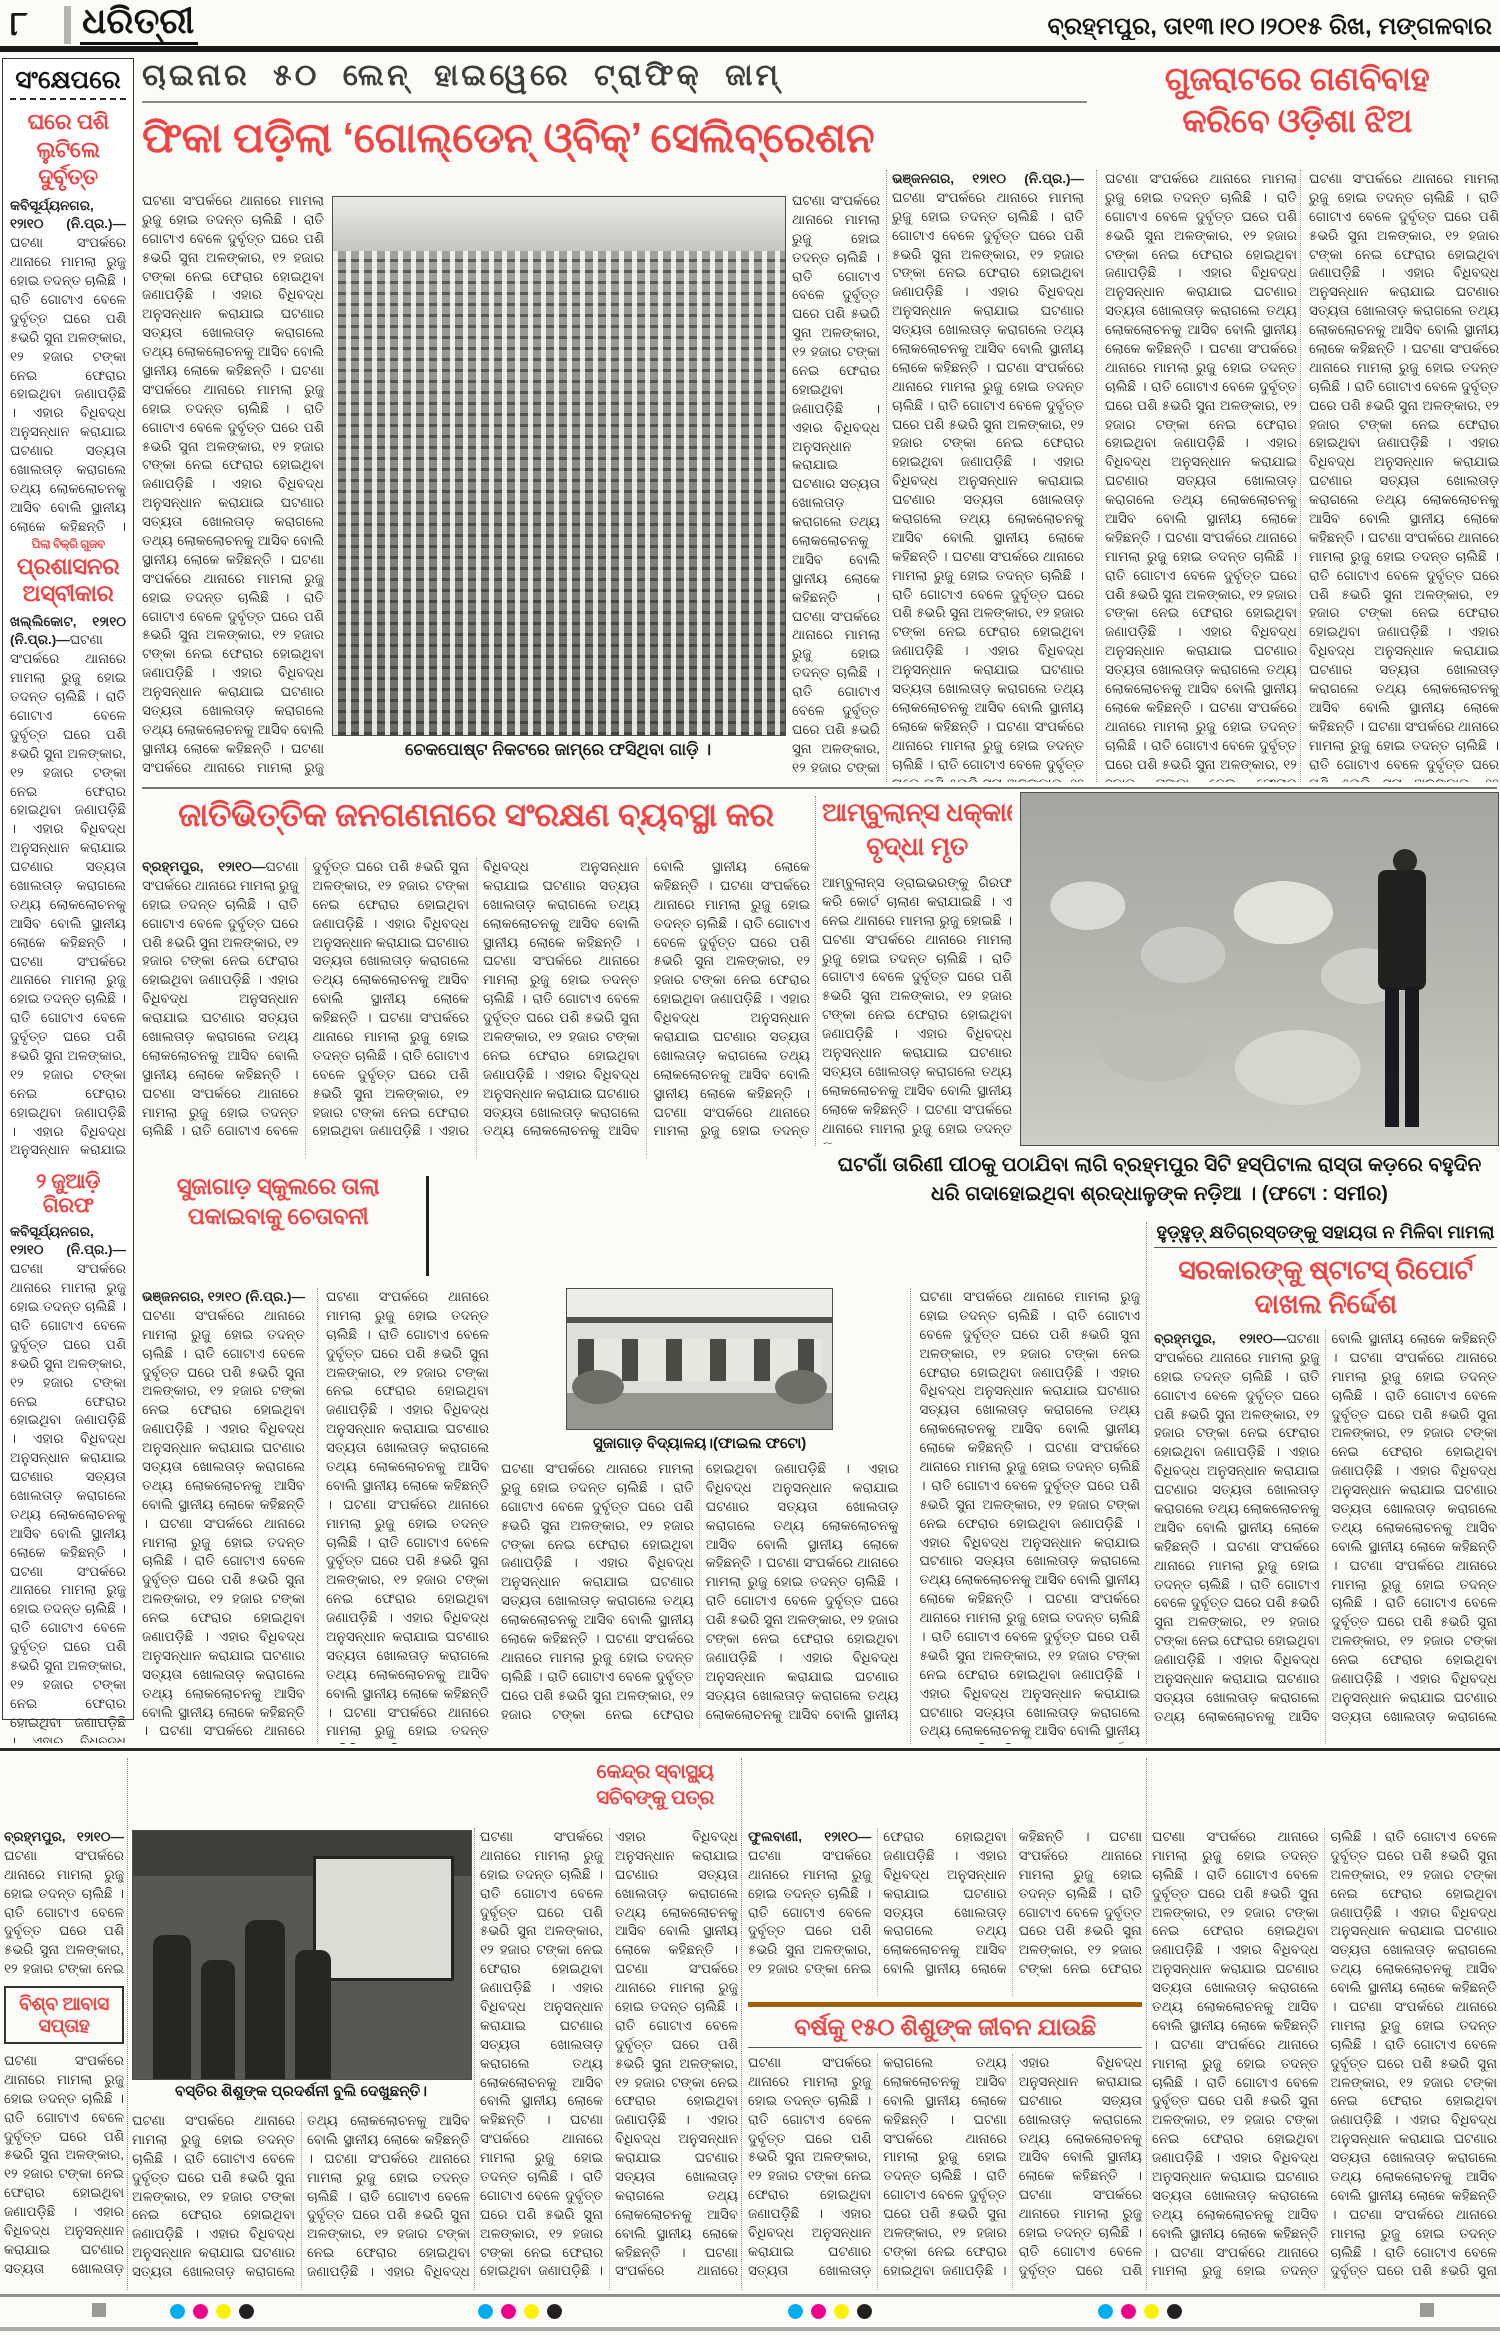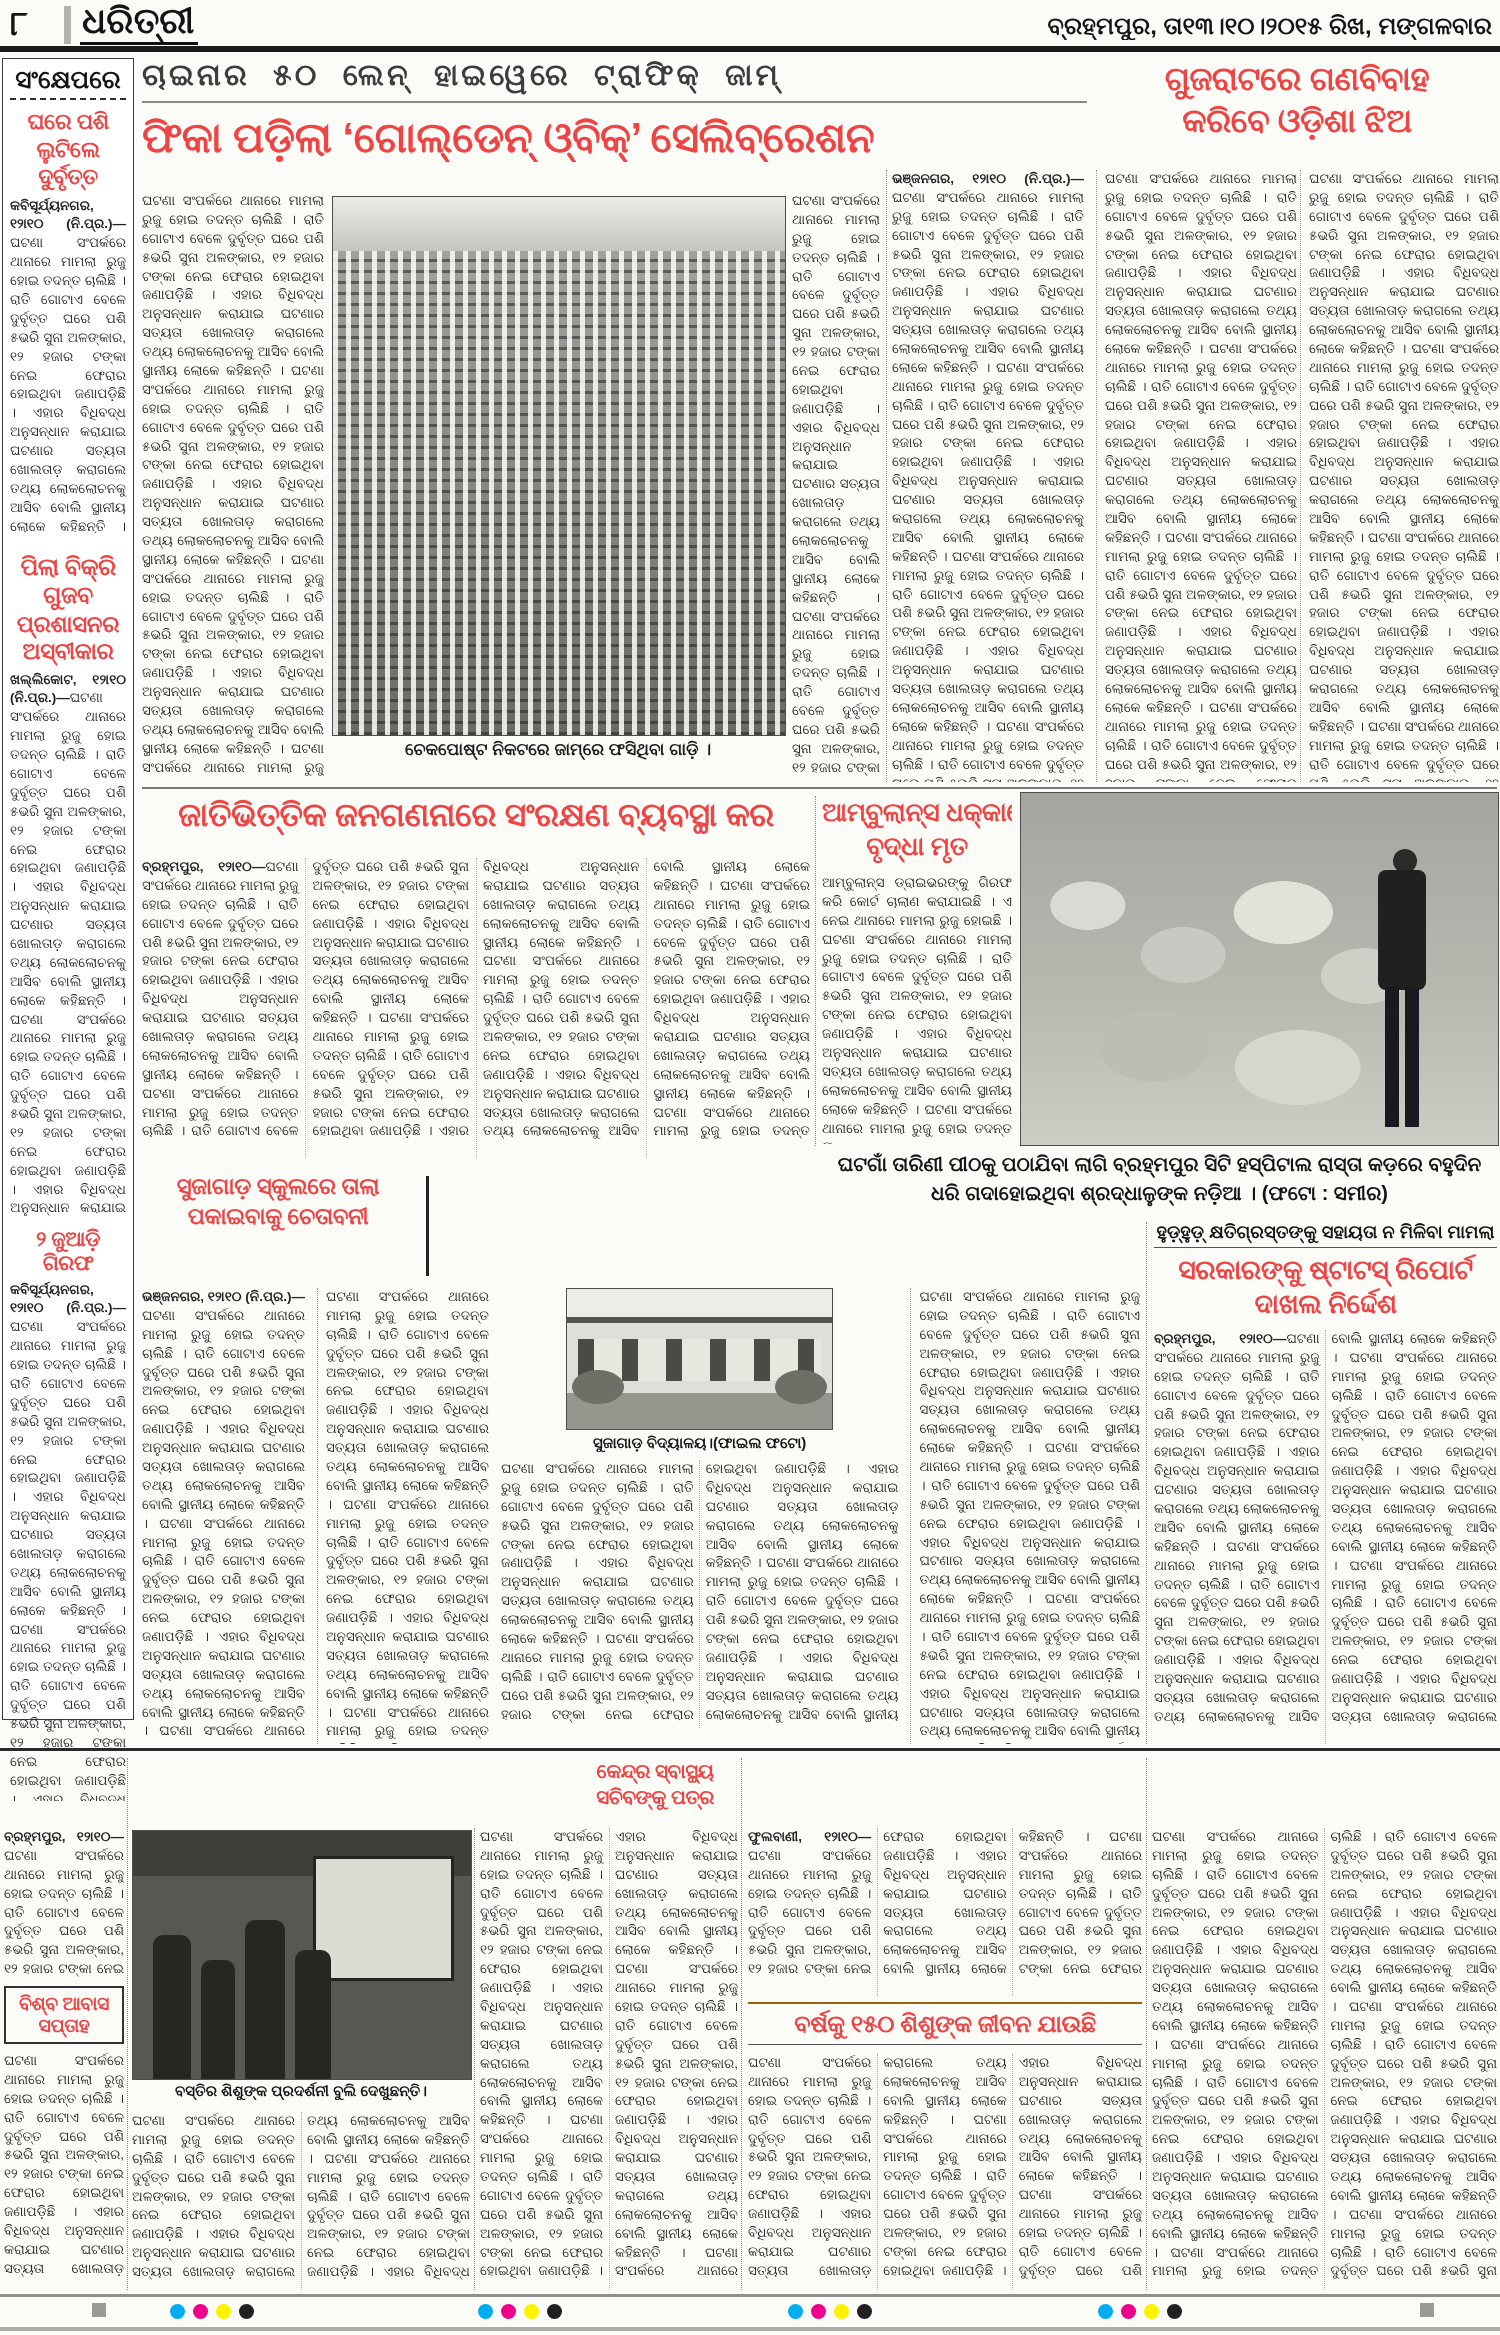--- a/index.html
+++ b/index.html
@@ -70,21 +70,21 @@
   <div class="abs hrule" style="left:0;top:46px;width:1500px;height:6px;background:#1a1a1a;"></div>
 
   <div class="abs sidebox" style="left:2px;top:58px;width:132px;height:1662px;">
     <div class="ctr" style="font-size:25px;font-weight:bold;">ସଂକ୍ଷେପରେ</div>
     <div class="squig"></div>
     <div class="ctr hl" style="font-size:22px;line-height:1.25;margin:4px 0 6px 0;">
       <div>ଘରେ ପଶି</div>
       <div>ଲୁଟିଲେ ଦୁର୍ବୃତ୍ତ</div>
     </div>
     <p class="fill-text" style="height:336px;"><b class="dl">କବିସୂର୍ଯ୍ୟନଗର, ୧୨ା୧୦ (ନି.ପ୍ର.)—</b><span>ଘଟଣା ସଂପର୍କରେ ଥାନାରେ ମାମଲା ରୁଜୁ ହୋଇ ତଦନ୍ତ ଚାଲିଛି । ରାତି ଗୋଟାଏ ବେଳେ ଦୁର୍ବୃତ୍ତ ଘରେ ପଶି ୫ଭରି ସୁନା ଅଳଙ୍କାର, ୧୨ ହଜାର ଟଙ୍କା ନେଇ ଫେରାର ହୋଇଥିବା ଜଣାପଡ଼ିଛି । ଏହାର ବିଧିବଦ୍ଧ ଅନୁସନ୍ଧାନ କରାଯାଇ ଘଟଣାର ସତ୍ୟତା ଖୋଲତାଡ଼ କରାଗଲେ ତଥ୍ୟ ଲୋକଲୋଚନକୁ ଆସିବ ବୋଲି ସ୍ଥାନୀୟ ଲୋକେ କହିଛନ୍ତି । ଘଟଣା ସଂପର୍କରେ ଥାନାରେ ମାମଲା ରୁଜୁ ହୋଇ ତଦନ୍ତ ଚାଲିଛି । ରାତି ଗୋଟାଏ ବେଳେ ଦୁର୍ବୃତ୍ତ ଘରେ ପଶି ୫ଭରି ସୁନା ଅଳଙ୍କାର, ୧୨ ହଜାର ଟଙ୍କା ନେଇ ଫେରାର ହୋଇଥିବା ଜଣାପଡ଼ିଛି । ଏହାର ବିଧିବଦ୍ଧ ଅନୁସନ୍ଧାନ କରାଯାଇ ଘଟଣାର ସତ୍ୟତା ଖୋଲତାଡ଼ କରାଗଲେ ତଥ୍ୟ ଲୋକଲୋଚନକୁ ଆସିବ ବୋଲି ସ୍ଥାନୀୟ ଲୋକେ କହିଛନ୍ତି । ଘଟଣା ସଂପର୍କରେ ଥାନାରେ ମାମଲା ରୁଜୁ ହୋଇ ତଦନ୍ତ ଚାଲିଛି । ରାତି ଗୋଟାଏ ବେଳେ ଦୁର୍ବୃତ୍ତ ଘରେ ପଶି ୫ଭରି ସୁନା ଅଳଙ୍କାର, ୧୨ ହ</span></p>
-    <div class="ctr hl" style="font-size:24px;margin-top:20px;">ପିଲା ବିକ୍ରି ଗୁଜବ</div>
+    <div class="ctr hl" style="font-size:12px;margin-top:4px;">ପିଲା ବିକ୍ରି ଗୁଜବ</div>
     <div class="ctr hl" style="font-size:23px;margin:2px 0 6px 0;">ପ୍ରଶାସନର ଅସ୍ବୀକାର</div>
     <p class="fill-text" style="height:548px;"><b class="dl">ଖଲ୍ଲିକୋଟ, ୧୨ା୧୦ (ନି.ପ୍ର.)—</b><span>ଘଟଣା ସଂପର୍କରେ ଥାନାରେ ମାମଲା ରୁଜୁ ହୋଇ ତଦନ୍ତ ଚାଲିଛି । ରାତି ଗୋଟାଏ ବେଳେ ଦୁର୍ବୃତ୍ତ ଘରେ ପଶି ୫ଭରି ସୁନା ଅଳଙ୍କାର, ୧୨ ହଜାର ଟଙ୍କା ନେଇ ଫେରାର ହୋଇଥିବା ଜଣାପଡ଼ିଛି । ଏହାର ବିଧିବଦ୍ଧ ଅନୁସନ୍ଧାନ କରାଯାଇ ଘଟଣାର ସତ୍ୟତା ଖୋଲତାଡ଼ କରାଗଲେ ତଥ୍ୟ ଲୋକଲୋଚନକୁ ଆସିବ ବୋଲି ସ୍ଥାନୀୟ ଲୋକେ କହିଛନ୍ତି । ଘଟଣା ସଂପର୍କରେ ଥାନାରେ ମାମଲା ରୁଜୁ ହୋଇ ତଦନ୍ତ ଚାଲିଛି । ରାତି ଗୋଟାଏ ବେଳେ ଦୁର୍ବୃତ୍ତ ଘରେ ପଶି ୫ଭରି ସୁନା ଅଳଙ୍କାର, ୧୨ ହଜାର ଟଙ୍କା ନେଇ ଫେରାର ହୋଇଥିବା ଜଣାପଡ଼ିଛି । ଏହାର ବିଧିବଦ୍ଧ ଅନୁସନ୍ଧାନ କରାଯାଇ ଘଟଣାର ସତ୍ୟତା ଖୋଲତାଡ଼ କରାଗଲେ ତଥ୍ୟ ଲୋକଲୋଚନକୁ ଆସିବ ବୋଲି ସ୍ଥାନୀୟ ଲୋକେ କହିଛନ୍ତି । ଘଟଣା ସଂପର୍କରେ ଥାନାରେ ମାମଲା ରୁଜୁ ହୋଇ ତଦନ୍ତ ଚାଲିଛି । ରାତି ଗୋଟାଏ ବେଳେ ଦୁର୍ବୃତ୍ତ ଘରେ ପଶି ୫ଭରି ସୁନା ଅଳଙ୍କାର, ୧୨ ହଜାର ଟଙ୍କା ନେଇ ଫେରାର ହୋଇଥିବା ଜଣାପଡ଼ିଛି । ଏହାର ବିଧିବଦ୍ଧ ଅନୁସନ୍ଧାନ କରାଯାଇ ଘଟଣାର ସତ୍ୟତା ଖୋଲତାଡ଼ କରାଗଲେ ତଥ୍ୟ ଲୋକଲୋଚନକୁ ଆସିବ ବୋଲି ସ୍ଥାନୀୟ ଲୋକେ କହିଛନ୍ତି । ଘଟଣା ସଂପର୍କରେ ଥାନାରେ ମାମଲା ରୁଜୁ ହୋଇ ତଦନ୍ତ ଚାଲିଛି । ରାତି ଗୋଟାଏ ବେଳେ ଦୁର୍ବୃତ୍ତ ଘରେ ପଶି ୫ଭରି ସୁନା ଅଳଙ୍କାର, ୧୨ ହଜାର ଟଙ୍କା ନେଇ ଫେରାର ହୋଇଥିବା ଜଣାପଡ଼ିଛି । ଏହାର ବିଧିବଦ୍ଧ ଅନୁସନ୍ଧାନ କରାଯାଇ ଘଟଣାର ସତ୍ୟତା ଖୋଲତାଡ଼ କରାଗଲେ ତଥ୍ୟ ଲୋକଲୋଚନକୁ ଆସିବ ବୋଲି ସ୍ଥାନୀୟ ଲୋକେ କହିଛନ୍ତି । ଘଟଣା ସଂପର୍କରେ ଥାନାରେ ମାମଲା ରୁଜୁ ହୋଇ </span></p>
     <div class="ctr hl" style="font-size:21px;margin:8px 0 6px 0;">୨ ଜୁଆଡ଼ି ଗିରଫ</div>
     <p class="fill-text" style="height:520px;"><b class="dl">କବିସୂର୍ଯ୍ୟନଗର, ୧୨ା୧୦ (ନି.ପ୍ର.)—</b><span>ଘଟଣା ସଂପର୍କରେ ଥାନାରେ ମାମଲା ରୁଜୁ ହୋଇ ତଦନ୍ତ ଚାଲିଛି । ରାତି ଗୋଟାଏ ବେଳେ ଦୁର୍ବୃତ୍ତ ଘରେ ପଶି ୫ଭରି ସୁନା ଅଳଙ୍କାର, ୧୨ ହଜାର ଟଙ୍କା ନେଇ ଫେରାର ହୋଇଥିବା ଜଣାପଡ଼ିଛି । ଏହାର ବିଧିବଦ୍ଧ ଅନୁସନ୍ଧାନ କରାଯାଇ ଘଟଣାର ସତ୍ୟତା ଖୋଲତାଡ଼ କରାଗଲେ ତଥ୍ୟ ଲୋକଲୋଚନକୁ ଆସିବ ବୋଲି ସ୍ଥାନୀୟ ଲୋକେ କହିଛନ୍ତି । ଘଟଣା ସଂପର୍କରେ ଥାନାରେ ମାମଲା ରୁଜୁ ହୋଇ ତଦନ୍ତ ଚାଲିଛି । ରାତି ଗୋଟାଏ ବେଳେ ଦୁର୍ବୃତ୍ତ ଘରେ ପଶି ୫ଭରି ସୁନା ଅଳଙ୍କାର, ୧୨ ହଜାର ଟଙ୍କା ନେଇ ଫେରାର ହୋଇଥିବା ଜଣାପଡ଼ିଛି । ଏହାର ବିଧିବଦ୍ଧ ଅନୁସନ୍ଧାନ କରାଯାଇ ଘଟଣାର ସତ୍ୟତା ଖୋଲତାଡ଼ କରାଗଲେ ତଥ୍ୟ ଲୋକଲୋଚନକୁ ଆସିବ ବୋଲି ସ୍ଥାନୀୟ ଲୋକେ କହିଛନ୍ତି । ଘଟଣା ସଂପର୍କରେ ଥାନାରେ ମାମଲା ରୁଜୁ ହୋଇ ତଦନ୍ତ ଚାଲିଛି । ରାତି ଗୋଟାଏ ବେଳେ ଦୁର୍ବୃତ୍ତ ଘରେ ପଶି ୫ଭରି ସୁନା ଅଳଙ୍କାର, ୧୨ ହଜାର ଟଙ୍କା ନେଇ ଫେରାର ହୋଇଥିବା ଜଣାପଡ଼ିଛି । ଏହାର ବିଧିବଦ୍ଧ ଅନୁସନ୍ଧାନ କରାଯାଇ ଘଟଣାର ସତ୍ୟତା ଖୋଲତାଡ଼ କରାଗଲେ ତଥ୍ୟ ଲୋକଲୋଚନକୁ ଆସିବ ବୋଲି ସ୍ଥାନୀୟ ଲୋକେ କହିଛନ୍ତି । ଘଟଣା ସଂପର୍କରେ ଥାନାରେ ମାମଲା ରୁଜୁ ହୋଇ ତଦନ୍ତ ଚାଲିଛି । ରାତି ଗୋଟାଏ ବେଳେ ଦୁର୍ବୃତ୍ତ ଘରେ ପଶି ୫ଭରି ସୁନା ଅଳଙ୍କାର, ୧୨ ହଜାର ଟଙ୍କା ନେଇ ଫେରାର ହୋଇଥିବା ଜଣାପଡ଼ିଛି । ଏହାର ବିଧିବଦ୍ଧ ଅନୁସନ୍ଧାନ କରାଯାଇ ଘଟଣାର ସତ୍ୟତା ଖୋଲତାଡ଼ କରାଗଲେ ତଥ୍ୟ ଲୋକଲୋଚନକୁ ଆସିବ ବୋଲି </span></p>
   </div>
 
   <div class="abs nw kicker" style="left:142px;top:58px;width:945px;font-size:30px;letter-spacing:3px;word-spacing:12px;border-bottom:2px solid #8a8a8a;padding-bottom:8px;">ଚାଇନାର ୫୦ ଲେନ୍ ହାଇୱେରେ ଟ୍ରାଫିକ୍ ଜାମ୍</div>
   <div class="abs nw ctr hl" style="left:142px;top:114px;width:740px;font-size:42px;">ଫିକା ପଡ଼ିଲା ‘ଗୋଲ୍‌ଡେନ୍ ଓ୍ବିକ୍’ ସେଲିବ୍ରେଶନ ମଜା</div>
 
   <p class="fill-text abs" style="left:142px;top:192px;width:182px;height:586px;"><span>ଘଟଣା ସଂପର୍କରେ ଥାନାରେ ମାମଲା ରୁଜୁ ହୋଇ ତଦନ୍ତ ଚାଲିଛି । ରାତି ଗୋଟାଏ ବେଳେ ଦୁର୍ବୃତ୍ତ ଘରେ ପଶି ୫ଭରି ସୁନା ଅଳଙ୍କାର, ୧୨ ହଜାର ଟଙ୍କା ନେଇ ଫେରାର ହୋଇଥିବା ଜଣାପଡ଼ିଛି । ଏହାର ବିଧିବଦ୍ଧ ଅନୁସନ୍ଧାନ କରାଯାଇ ଘଟଣାର ସତ୍ୟତା ଖୋଲତାଡ଼ କରାଗଲେ ତଥ୍ୟ ଲୋକଲୋଚନକୁ ଆସିବ ବୋଲି ସ୍ଥାନୀୟ ଲୋକେ କହିଛନ୍ତି । ଘଟଣା ସଂପର୍କରେ ଥାନାରେ ମାମଲା ରୁଜୁ ହୋଇ ତଦନ୍ତ ଚାଲିଛି । ରାତି ଗୋଟାଏ ବେଳେ ଦୁର୍ବୃତ୍ତ ଘରେ ପଶି ୫ଭରି ସୁନା ଅଳଙ୍କାର, ୧୨ ହଜାର ଟଙ୍କା ନେଇ ଫେରାର ହୋଇଥିବା ଜଣାପଡ଼ିଛି । ଏହାର ବିଧିବଦ୍ଧ ଅନୁସନ୍ଧାନ କରାଯାଇ ଘଟଣାର ସତ୍ୟତା ଖୋଲତାଡ଼ କରାଗଲେ ତଥ୍ୟ ଲୋକଲୋଚନକୁ ଆସିବ ବୋଲି ସ୍ଥାନୀୟ ଲୋକେ କହିଛନ୍ତି । ଘଟଣା ସଂପର୍କରେ ଥାନାରେ ମାମଲା ରୁଜୁ ହୋଇ ତଦନ୍ତ ଚାଲିଛି । ରାତି ଗୋଟାଏ ବେଳେ ଦୁର୍ବୃତ୍ତ ଘରେ ପଶି ୫ଭରି ସୁନା ଅଳଙ୍କାର, ୧୨ ହଜାର ଟଙ୍କା ନେଇ ଫେରାର ହୋଇଥିବା ଜଣାପଡ଼ିଛି । ଏହାର ବିଧିବଦ୍ଧ ଅନୁସନ୍ଧାନ କରାଯାଇ ଘଟଣାର ସତ୍ୟତା ଖୋଲତାଡ଼ କରାଗଲେ ତଥ୍ୟ ଲୋକଲୋଚନକୁ ଆସିବ ବୋଲି ସ୍ଥାନୀୟ ଲୋକେ କହିଛନ୍ତି । ଘଟଣା ସଂପର୍କରେ ଥାନାରେ ମାମଲା ରୁଜୁ ହୋଇ ତଦନ୍ତ ଚାଲିଛି । ରାତି ଗୋଟାଏ ବେଳେ ଦୁର୍ବୃତ୍ତ ଘରେ ପଶି ୫ଭରି ସୁନା ଅଳଙ୍କାର, ୧୨ ହଜାର </span></p>
@@ -177,21 +177,21 @@
   </div>
   <div class="abs ctr nw" style="left:132px;top:2082px;width:338px;font-size:15px;font-weight:bold;">ବସ୍ତିର ଶିଶୁଙ୍କ ପ୍ରଦର୍ଶନୀ ବୁଲି ଦେଖୁଛନ୍ତି।</div>
   <div class="abs cols2 fill-text" style="left:132px;top:2112px;width:338px;height:178px;"><span>ଘଟଣା ସଂପର୍କରେ ଥାନାରେ ମାମଲା ରୁଜୁ ହୋଇ ତଦନ୍ତ ଚାଲିଛି । ରାତି ଗୋଟାଏ ବେଳେ ଦୁର୍ବୃତ୍ତ ଘରେ ପଶି ୫ଭରି ସୁନା ଅଳଙ୍କାର, ୧୨ ହଜାର ଟଙ୍କା ନେଇ ଫେରାର ହୋଇଥିବା ଜଣାପଡ଼ିଛି । ଏହାର ବିଧିବଦ୍ଧ ଅନୁସନ୍ଧାନ କରାଯାଇ ଘଟଣାର ସତ୍ୟତା ଖୋଲତାଡ଼ କରାଗଲେ ତଥ୍ୟ ଲୋକଲୋଚନକୁ ଆସିବ ବୋଲି ସ୍ଥାନୀୟ ଲୋକେ କହିଛନ୍ତି । ଘଟଣା ସଂପର୍କରେ ଥାନାରେ ମାମଲା ରୁଜୁ ହୋଇ ତଦନ୍ତ ଚାଲିଛି । ରାତି ଗୋଟାଏ ବେଳେ ଦୁର୍ବୃତ୍ତ ଘରେ ପଶି ୫ଭରି ସୁନା ଅଳଙ୍କାର, ୧୨ ହଜାର ଟଙ୍କା ନେଇ ଫେରାର ହୋଇଥିବା ଜଣାପଡ଼ିଛି । ଏହାର ବିଧିବଦ୍ଧ ଅନୁସନ୍ଧାନ କରାଯାଇ ଘଟଣାର ସତ୍ୟତା ଖୋଲତାଡ଼ କରାଗଲେ ତଥ୍ୟ ଲୋକଲୋଚନକୁ ଆସିବ ବୋଲି ସ୍ଥାନୀୟ ଲୋକେ କହିଛନ୍ତି । ଘଟଣା ସଂପର୍କରେ ଥାନାରେ ମାମଲା ର</span></div>
 
   <div class="abs vdot" style="left:127px;top:1758px;height:532px;"></div>
   <div class="abs vdot" style="left:474px;top:1828px;height:462px;"></div>
   <div class="abs cols2 fill-text" style="left:480px;top:1828px;width:258px;height:462px;"><span>ଘଟଣା ସଂପର୍କରେ ଥାନାରେ ମାମଲା ରୁଜୁ ହୋଇ ତଦନ୍ତ ଚାଲିଛି । ରାତି ଗୋଟାଏ ବେଳେ ଦୁର୍ବୃତ୍ତ ଘରେ ପଶି ୫ଭରି ସୁନା ଅଳଙ୍କାର, ୧୨ ହଜାର ଟଙ୍କା ନେଇ ଫେରାର ହୋଇଥିବା ଜଣାପଡ଼ିଛି । ଏହାର ବିଧିବଦ୍ଧ ଅନୁସନ୍ଧାନ କରାଯାଇ ଘଟଣାର ସତ୍ୟତା ଖୋଲତାଡ଼ କରାଗଲେ ତଥ୍ୟ ଲୋକଲୋଚନକୁ ଆସିବ ବୋଲି ସ୍ଥାନୀୟ ଲୋକେ କହିଛନ୍ତି । ଘଟଣା ସଂପର୍କରେ ଥାନାରେ ମାମଲା ରୁଜୁ ହୋଇ ତଦନ୍ତ ଚାଲିଛି । ରାତି ଗୋଟାଏ ବେଳେ ଦୁର୍ବୃତ୍ତ ଘରେ ପଶି ୫ଭରି ସୁନା ଅଳଙ୍କାର, ୧୨ ହଜାର ଟଙ୍କା ନେଇ ଫେରାର ହୋଇଥିବା ଜଣାପଡ଼ିଛି । ଏହାର ବିଧିବଦ୍ଧ ଅନୁସନ୍ଧାନ କରାଯାଇ ଘଟଣାର ସତ୍ୟତା ଖୋଲତାଡ଼ କରାଗଲେ ତଥ୍ୟ ଲୋକଲୋଚନକୁ ଆସିବ ବୋଲି ସ୍ଥାନୀୟ ଲୋକେ କହିଛନ୍ତି । ଘଟଣା ସଂପର୍କରେ ଥାନାରେ ମାମଲା ରୁଜୁ ହୋଇ ତଦନ୍ତ ଚାଲିଛି । ରାତି ଗୋଟାଏ ବେଳେ ଦୁର୍ବୃତ୍ତ ଘରେ ପଶି ୫ଭରି ସୁନା ଅଳଙ୍କାର, ୧୨ ହଜାର ଟଙ୍କା ନେଇ ଫେରାର ହୋଇଥିବା ଜଣାପଡ଼ିଛି । ଏହାର ବିଧିବଦ୍ଧ ଅନୁସନ୍ଧାନ କରାଯାଇ ଘଟଣାର ସତ୍ୟତା ଖୋଲତାଡ଼ କରାଗଲେ ତଥ୍ୟ ଲୋକଲୋଚନକୁ ଆସିବ ବୋଲି ସ୍ଥାନୀୟ ଲୋକେ କହିଛନ୍ତି । ଘଟଣା ସଂପର୍କରେ ଥାନାରେ ମାମଲା ରୁଜୁ ହୋଇ ତଦନ୍ତ ଚାଲିଛି । ରାତି ଗୋଟାଏ ବେଳେ ଦୁର୍ବୃତ୍ତ ଘରେ ପଶି ୫ଭରି ସୁନା ଅଳଙ୍କାର, ୧୨ ହଜାର ଟଙ୍କା ନେଇ ଫେରାର ହୋଇଥିବା ଜଣାପଡ଼ିଛି । ଏହାର ବିଧିବଦ୍ଧ ଅନୁସନ୍ଧାନ କରାଯାଇ ଘଟଣାର ସତ୍ୟତା ଖୋଲତାଡ଼ କରାଗଲେ ତଥ୍ୟ </span></div>
 
   <div class="abs vdot" style="left:741px;top:1758px;height:532px;"></div>
   <div class="abs cols3 fill-text" style="left:748px;top:1828px;width:394px;height:168px;"><b class="dl">ଫୁଲବାଣୀ, ୧୨ା୧୦—</b><span>ଘଟଣା ସଂପର୍କରେ ଥାନାରେ ମାମଲା ରୁଜୁ ହୋଇ ତଦନ୍ତ ଚାଲିଛି । ରାତି ଗୋଟାଏ ବେଳେ ଦୁର୍ବୃତ୍ତ ଘରେ ପଶି ୫ଭରି ସୁନା ଅଳଙ୍କାର, ୧୨ ହଜାର ଟଙ୍କା ନେଇ ଫେରାର ହୋଇଥିବା ଜଣାପଡ଼ିଛି । ଏହାର ବିଧିବଦ୍ଧ ଅନୁସନ୍ଧାନ କରାଯାଇ ଘଟଣାର ସତ୍ୟତା ଖୋଲତାଡ଼ କରାଗଲେ ତଥ୍ୟ ଲୋକଲୋଚନକୁ ଆସିବ ବୋଲି ସ୍ଥାନୀୟ ଲୋକେ କହିଛନ୍ତି । ଘଟଣା ସଂପର୍କରେ ଥାନାରେ ମାମଲା ରୁଜୁ ହୋଇ ତଦନ୍ତ ଚାଲିଛି । ରାତି ଗୋଟାଏ ବେଳେ ଦୁର୍ବୃତ୍ତ ଘରେ ପଶି ୫ଭରି ସୁନା ଅଳଙ୍କାର, ୧୨ ହଜାର ଟଙ୍କା ନେଇ ଫେରାର ହୋଇଥିବା ଜଣାପଡ଼ିଛି । ଏହାର ବିଧିବଦ୍ଧ ଅନୁସନ୍ଧାନ କରାଯାଇ ଘଟଣାର ସତ୍ୟତା ଖୋଲତାଡ଼ କରାଗଲେ ତଥ୍ୟ ଲୋକଲୋଚନକୁ ଆସିବ ବୋଲି ସ୍ଥାନୀୟ ଲୋକେ କହିଛନ୍ତି । ଘଟଣା ସଂପର୍କରେ ଥାନା</span></div>
-  <div class="abs ctr nw hl" style="left:748px;top:2002px;width:394px;font-size:24px;border-top:2px solid #a16207;border-bottom:1px solid #555;padding:6px 0;">ବର୍ଷକୁ ୧୫୦ ଶିଶୁଙ୍କ ଜୀବନ ଯାଉଛି</div>
+  <div class="abs ctr nw hl" style="left:748px;top:2002px;width:394px;font-size:24px;border-top:5px solid #a16207;border-bottom:1px solid #555;padding:6px 0;">ବର୍ଷକୁ ୧୫୦ ଶିଶୁଙ୍କ ଜୀବନ ଯାଉଛି</div>
   <div class="abs cols3 fill-text" style="left:748px;top:2054px;width:394px;height:236px;"><span>ଘଟଣା ସଂପର୍କରେ ଥାନାରେ ମାମଲା ରୁଜୁ ହୋଇ ତଦନ୍ତ ଚାଲିଛି । ରାତି ଗୋଟାଏ ବେଳେ ଦୁର୍ବୃତ୍ତ ଘରେ ପଶି ୫ଭରି ସୁନା ଅଳଙ୍କାର, ୧୨ ହଜାର ଟଙ୍କା ନେଇ ଫେରାର ହୋଇଥିବା ଜଣାପଡ଼ିଛି । ଏହାର ବିଧିବଦ୍ଧ ଅନୁସନ୍ଧାନ କରାଯାଇ ଘଟଣାର ସତ୍ୟତା ଖୋଲତାଡ଼ କରାଗଲେ ତଥ୍ୟ ଲୋକଲୋଚନକୁ ଆସିବ ବୋଲି ସ୍ଥାନୀୟ ଲୋକେ କହିଛନ୍ତି । ଘଟଣା ସଂପର୍କରେ ଥାନାରେ ମାମଲା ରୁଜୁ ହୋଇ ତଦନ୍ତ ଚାଲିଛି । ରାତି ଗୋଟାଏ ବେଳେ ଦୁର୍ବୃତ୍ତ ଘରେ ପଶି ୫ଭରି ସୁନା ଅଳଙ୍କାର, ୧୨ ହଜାର ଟଙ୍କା ନେଇ ଫେରାର ହୋଇଥିବା ଜଣାପଡ଼ିଛି । ଏହାର ବିଧିବଦ୍ଧ ଅନୁସନ୍ଧାନ କରାଯାଇ ଘଟଣାର ସତ୍ୟତା ଖୋଲତାଡ଼ କରାଗଲେ ତଥ୍ୟ ଲୋକଲୋଚନକୁ ଆସିବ ବୋଲି ସ୍ଥାନୀୟ ଲୋକେ କହିଛନ୍ତି । ଘଟଣା ସଂପର୍କରେ ଥାନାରେ ମାମଲା ରୁଜୁ ହୋଇ ତଦନ୍ତ ଚାଲିଛି । ରାତି ଗୋଟାଏ ବେଳେ ଦୁର୍ବୃତ୍ତ ଘରେ ପଶି ୫ଭରି ସୁନା ଅଳଙ୍କାର, ୧୨ ହଜାର ଟଙ୍କା ନେଇ ଫେରାର ହୋଇଥିବା ଜଣାପଡ଼ିଛି । ଏହାର ବିଧିବଦ୍ଧ ଅନୁସନ୍ଧାନ କରାଯାଇ ଘଟଣାର ସତ୍ୟତା ଖୋଲତାଡ଼ କରାଗଲେ ତ</span></div>
   <div class="abs vdot" style="left:1146px;top:1758px;height:532px;"></div>
   <div class="abs cols2 fill-text" style="left:1152px;top:1828px;width:345px;height:462px;"><span>ଘଟଣା ସଂପର୍କରେ ଥାନାରେ ମାମଲା ରୁଜୁ ହୋଇ ତଦନ୍ତ ଚାଲିଛି । ରାତି ଗୋଟାଏ ବେଳେ ଦୁର୍ବୃତ୍ତ ଘରେ ପଶି ୫ଭରି ସୁନା ଅଳଙ୍କାର, ୧୨ ହଜାର ଟଙ୍କା ନେଇ ଫେରାର ହୋଇଥିବା ଜଣାପଡ଼ିଛି । ଏହାର ବିଧିବଦ୍ଧ ଅନୁସନ୍ଧାନ କରାଯାଇ ଘଟଣାର ସତ୍ୟତା ଖୋଲତାଡ଼ କରାଗଲେ ତଥ୍ୟ ଲୋକଲୋଚନକୁ ଆସିବ ବୋଲି ସ୍ଥାନୀୟ ଲୋକେ କହିଛନ୍ତି । ଘଟଣା ସଂପର୍କରେ ଥାନାରେ ମାମଲା ରୁଜୁ ହୋଇ ତଦନ୍ତ ଚାଲିଛି । ରାତି ଗୋଟାଏ ବେଳେ ଦୁର୍ବୃତ୍ତ ଘରେ ପଶି ୫ଭରି ସୁନା ଅଳଙ୍କାର, ୧୨ ହଜାର ଟଙ୍କା ନେଇ ଫେରାର ହୋଇଥିବା ଜଣାପଡ଼ିଛି । ଏହାର ବିଧିବଦ୍ଧ ଅନୁସନ୍ଧାନ କରାଯାଇ ଘଟଣାର ସତ୍ୟତା ଖୋଲତାଡ଼ କରାଗଲେ ତଥ୍ୟ ଲୋକଲୋଚନକୁ ଆସିବ ବୋଲି ସ୍ଥାନୀୟ ଲୋକେ କହିଛନ୍ତି । ଘଟଣା ସଂପର୍କରେ ଥାନାରେ ମାମଲା ରୁଜୁ ହୋଇ ତଦନ୍ତ ଚାଲିଛି । ରାତି ଗୋଟାଏ ବେଳେ ଦୁର୍ବୃତ୍ତ ଘରେ ପଶି ୫ଭରି ସୁନା ଅଳଙ୍କାର, ୧୨ ହଜାର ଟଙ୍କା ନେଇ ଫେରାର ହୋଇଥିବା ଜଣାପଡ଼ିଛି । ଏହାର ବିଧିବଦ୍ଧ ଅନୁସନ୍ଧାନ କରାଯାଇ ଘଟଣାର ସତ୍ୟତା ଖୋଲତାଡ଼ କରାଗଲେ ତଥ୍ୟ ଲୋକଲୋଚନକୁ ଆସିବ ବୋଲି ସ୍ଥାନୀୟ ଲୋକେ କହିଛନ୍ତି । ଘଟଣା ସଂପର୍କରେ ଥାନାରେ ମାମଲା ରୁଜୁ ହୋଇ ତଦନ୍ତ ଚାଲିଛି । ରାତି ଗୋଟାଏ ବେଳେ ଦୁର୍ବୃତ୍ତ ଘରେ ପଶି ୫ଭରି ସୁନା ଅଳଙ୍କାର, ୧୨ ହଜାର ଟଙ୍କା ନେଇ ଫେରାର ହୋଇଥିବା ଜଣାପଡ଼ିଛି । ଏହାର ବିଧିବଦ୍ଧ ଅନୁସନ୍ଧାନ କରାଯାଇ ଘଟଣାର ସତ୍ୟତା ଖୋଲତାଡ଼ କରାଗଲେ ତଥ୍ୟ ଲୋକଲୋଚନକୁ ଆସିବ ବୋଲି ସ୍ଥାନୀୟ ଲୋକେ କହିଛନ୍ତି । ଘଟଣା ସଂପର୍କରେ ଥାନାରେ ମାମଲା ରୁଜୁ ହୋଇ ତଦନ୍ତ ଚାଲିଛି । ରାତି ଗୋଟାଏ ବେଳେ ଦୁର୍ବୃତ୍ତ ଘରେ ପଶି ୫ଭରି ସୁନା ଅଳଙ୍କାର, ୧୨ ହଜାର ଟଙ୍କା ନେଇ ଫେରାର ହୋଇଥିବା ଜଣାପଡ଼ିଛି । ଏହାର ବିଧିବଦ୍ଧ ଅନୁସନ୍ଧାନ କରାଯାଇ ଘଟଣାର ସତ୍ୟତା ଖୋଲତାଡ଼ କରାଗଲେ ତଥ୍ୟ ଲୋକଲୋଚନକୁ ଆସିବ ବୋଲି ସ୍ଥାନୀୟ ଲୋକେ କହିଛନ୍ତି । </span></div>
 
   <div class="abs hrule" style="left:0;top:2294px;width:1500px;height:3px;background:#8f8f8b;"></div>
   <div class="regsq" style="left:92px;"></div>
   <div class="dot-group" style="left:170px;"><span class="dot" style="background: rgb(0, 174, 239);"></span><span class="dot" style="background: rgb(236, 0, 140);"></span><span class="dot" style="background: rgb(255, 242, 0);"></span><span class="dot" style="background: rgb(35, 31, 32);"></span></div>
   <div class="dot-group" style="left:478px;"><span class="dot" style="background: rgb(0, 174, 239);"></span><span class="dot" style="background: rgb(236, 0, 140);"></span><span class="dot" style="background: rgb(255, 242, 0);"></span><span class="dot" style="background: rgb(35, 31, 32);"></span></div>
   <div class="dot-group" style="left:788px;"><span class="dot" style="background: rgb(0, 174, 239);"></span><span class="dot" style="background: rgb(236, 0, 140);"></span><span class="dot" style="background: rgb(255, 242, 0);"></span><span class="dot" style="background: rgb(35, 31, 32);"></span></div>
   <div class="dot-group" style="left:1098px;"><span class="dot" style="background: rgb(0, 174, 239);"></span><span class="dot" style="background: rgb(236, 0, 140);"></span><span class="dot" style="background: rgb(255, 242, 0);"></span><span class="dot" style="background: rgb(35, 31, 32);"></span></div>

